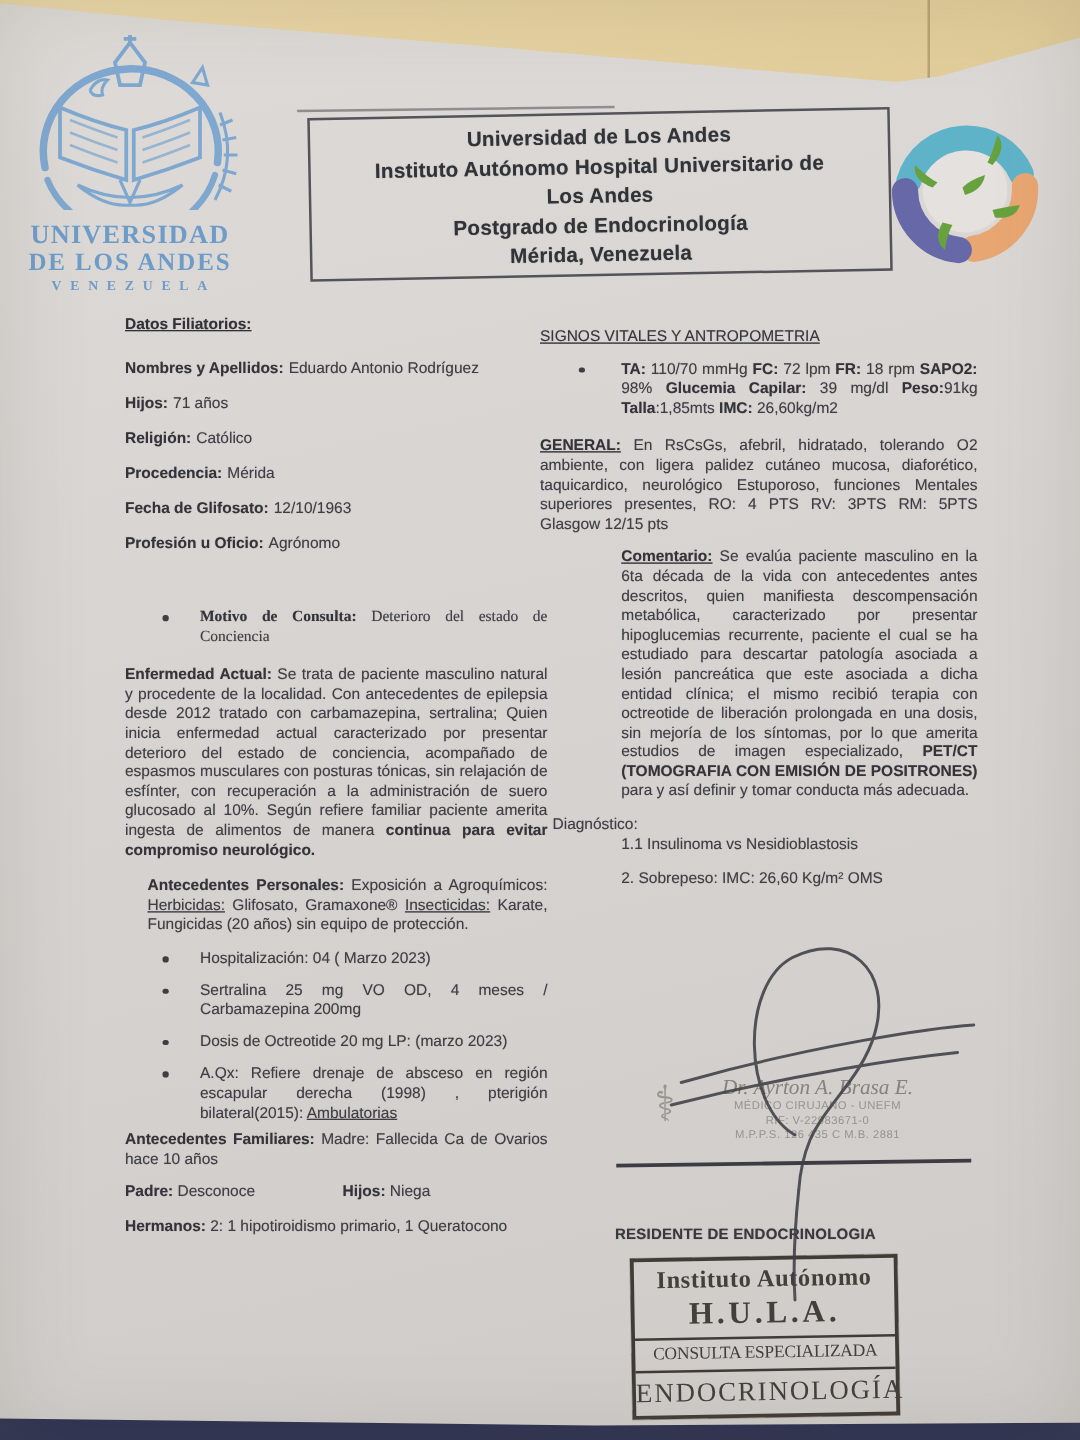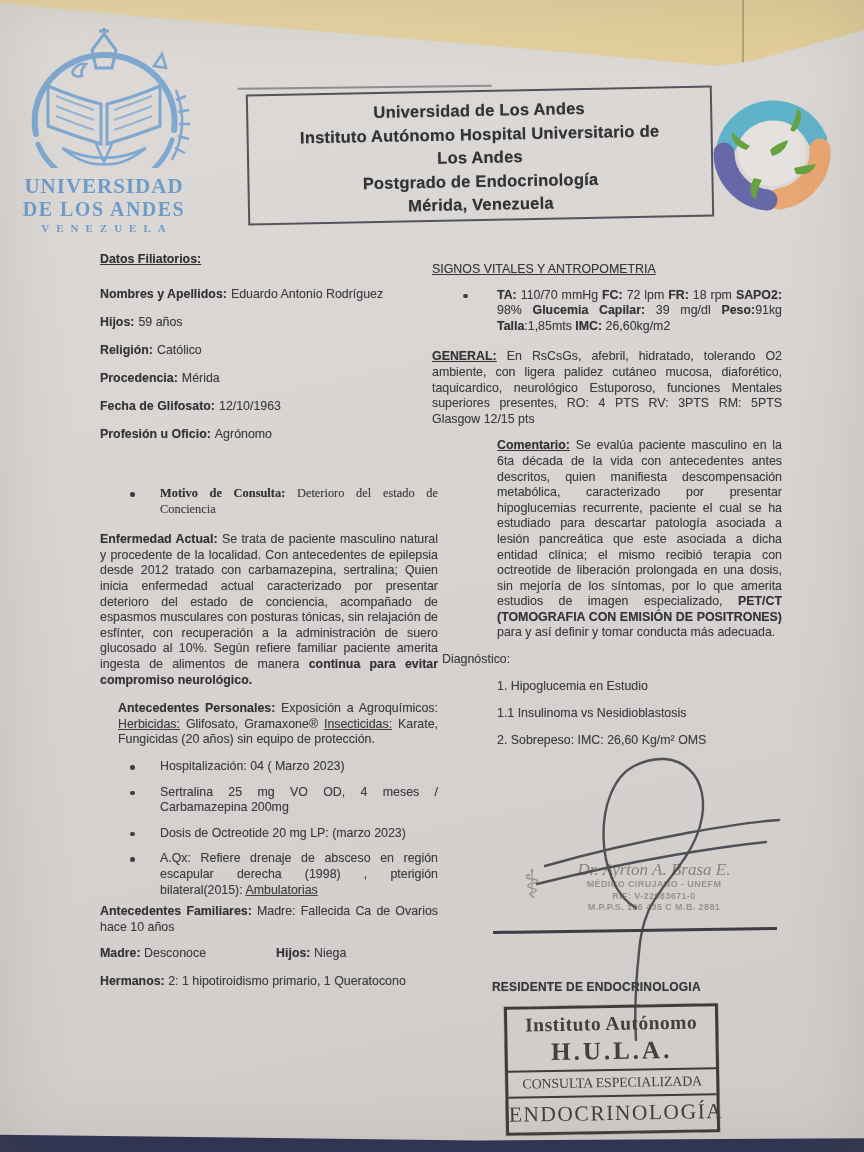--- a/index.html
+++ b/index.html
@@ -49,21 +49,21 @@
   .indent{margin-left:65px;}
   .ib{position:relative;}
   .ib::before{content:"";position:absolute;left:-34px;top:6px;width:4.5px;height:4.5px;border-radius:50%;background:#3d3d43;}
   .pf-row{display:flex;gap:70px;}
   .diag{margin-bottom:11.5px;}
 
   
   .ink-svg{position:absolute;inset:0;pointer-events:none;z-index:30;}
   .doc-stamp{position:absolute;left:538px;top:860px;width:232px;text-align:center;color:#8f8983;z-index:20;}
   .doc-stamp .nm{font-family:"Liberation Serif",serif;font-style:italic;font-size:17px;color:#88827c;line-height:19px;}
-  .doc-stamp .sm{font-size:9px;font-weight:bold;letter-spacing:.4px;line-height:11.5px;color:#98928c;}
+  .doc-stamp .sm{font-size:9px;font-weight:normal;letter-spacing:.4px;line-height:11.5px;color:#98928c;}
   .caduceus{position:absolute;left:521px;top:864px;font-size:40px;color:#9a948e;z-index:20;line-height:40px;transform:scaleX(.75);}
   .sig-base{position:absolute;left:493px;top:929px;width:284px;height:2.5px;background:#3c3c42;transform:rotate(-.8deg);z-index:21;}
   .residente{position:absolute;left:492px;top:980px;width:282px;text-align:left;font-weight:bold;
     font-size:12px;letter-spacing:.2px;color:#38383e;text-shadow:0 0 .8px rgba(50,50,56,.5);}
   .hula{position:absolute;left:505px;top:1005px;width:214px;border:3px solid #413b35;transform:rotate(-1deg);
     font-family:"Liberation Serif",serif;color:#453f39;text-align:center;z-index:10;
     box-shadow:0 0 0 .5px rgba(65,59,53,.3);}
   .hula .h1{font-size:19.5px;font-weight:600;padding:5px 0 2px;letter-spacing:.5px;}
   .hula .h2{font-size:25px;font-weight:bold;letter-spacing:3px;padding:0 0 4px;}
   .hula .h3{font-size:14px;letter-spacing:-0.2px;border-top:2px solid #413b35;padding:4px 0;}
@@ -128,21 +128,21 @@
         <path d="M 48 92 q -8 14 2 22 q 2 -14 6 -20 z"></path>
         <path d="M 90 88 q 16 2 20 -10 q -14 2 -22 4 z"></path>
         <path d="M 66 70 q 14 -4 16 -16 q -12 4 -18 10 z"></path>
       </g>
     </svg>
 
     <div class="col col-left">
       <div class="title-u" style="margin-bottom:19px;">Datos Filiatorios:</div>
 
       <div class="field"><span class="b">Nombres y Apellidos:</span><span class="val">Eduardo Antonio Rodríguez</span></div>
-      <div class="field"><span class="b">Hijos:</span><span class="val">59 años</span></div>
+      <div class="field"><span class="b">Hijos:</span><span class="val">71 años</span></div>
       <div class="field"><span class="b">Religión:</span><span class="val">Católico</span></div>
       <div class="field"><span class="b">Procedencia:</span><span class="val">Mérida</span></div>
       <div class="field"><span class="b">Fecha de Glifosato:</span><span class="val">12/10/1963</span></div>
       <div class="field"><span class="b">Profesión u Oficio:</span><span class="val">Agrónomo</span></div>
 
       <div class="bullet-item para" style="margin-top:44px;font-family:Liberation Serif, serif;"><span class="b">Motivo de Consulta:</span><span> Deterioro del estado de Conciencia</span></div>
 
       <div class="para" style="margin-top:15px;"><span class="b">Enfermedad Actual:</span><span> Se trata de paciente masculino natural y procedente de la localidad. Con antecedentes de epilepsia desde 2012 tratado con carbamazepina, sertralina; Quien inicia enfermedad actual caracterizado por presentar deterioro del estado de conciencia, acompañado de espasmos musculares con posturas tónicas, sin relajación de esfínter, con recuperación a la administración de suero glucosado al 10%. Según refiere familiar paciente amerita ingesta de alimentos de manera </span><span class="b">continua para evitar compromiso neurológico.</span></div>
 
       <div class="para" style="margin-top:13px;margin-left:18px;"><span class="b">Antecedentes Personales:</span><span> Exposición a Agroquímicos: </span><span class="u">Herbicidas:</span><span> Glifosato, Gramaxone® </span><span class="u">Insecticidas:</span><span> Karate, Fungicidas (20 años) sin equipo de protección.</span></div>
@@ -150,40 +150,39 @@
       <div style="margin-top:11px;">
         <div class="bullet-item para list-item"><span>Hospitalización: 04 ( Marzo 2023)</span></div>
         <div class="bullet-item para list-item"><span>Sertralina 25 mg VO OD, 4 meses / Carbamazepina 200mg</span></div>
         <div class="bullet-item para list-item"><span>Dosis de Octreotide 20 mg LP: (marzo 2023)</span></div>
         <div class="bullet-item para"><span>A.Qx: Refiere drenaje de absceso en región escapular derecha (1998) , pterigión bilateral(2015): </span><span class="u">Ambulatorias</span></div>
       </div>
 
       <div class="para" style="margin-top:6px;"><span class="b">Antecedentes Familiares:</span><span> Madre: Fallecida Ca de Ovarios hace 10 años</span></div>
 
       <div class="pf-row" style="margin-top:11px;">
-        <span><span class="b">Madre:</span><span> Desconoce</span></span>
+        <span><span class="b">Padre:</span><span> Desconoce</span></span>
         <span><span class="b">Hijos:</span><span> Niega</span></span>
       </div>
 
       <div style="margin-top:12px;"><span class="b">Hermanos:</span><span> 2: 1 hipotiroidismo primario, 1 Queratocono</span></div>
 
     </div>
 
     <div class="col col-right rb">
 
       <div class="u" style="margin-top:13px;color:#37373d;">SIGNOS VITALES Y ANTROPOMETRIA</div>
 
       <div class="indent ib para" style="margin-top:10px;"><span class="b">TA:</span><span> 110/70 mmHg </span><span class="b">FC:</span><span> 72 lpm </span><span class="b">FR:</span><span> 18 rpm </span><span class="b">SAPO2:</span><span> 98% </span><span class="b">Glucemia Capilar:</span><span> 39 mg/dl </span><span class="b">Peso:</span><span>91kg </span><span class="b">Talla</span><span>:1,85mts  </span><span class="b">IMC:</span><span> 26,60kg/m2</span></div>
 
       <div class="para" style="margin-top:15px;"><span class="b u">GENERAL:</span><span> En RsCsGs, afebril, hidratado, tolerando O2 ambiente, con ligera palidez cutáneo mucosa, diaforético, taquicardico, neurológico Estuporoso, funciones  Mentales superiores presentes, RO: 4 PTS RV: 3PTS RM: 5PTS Glasgow 12/15 pts</span></div>
 
       <div class="indent para" style="margin-top:11px;"><span class="b u">Comentario:</span><span> Se evalúa paciente masculino en la 6ta década de la vida con antecedentes antes descritos, quien manifiesta descompensación metabólica, caracterizado por presentar hipoglucemias recurrente, paciente el cual se ha estudiado para descartar patología asociada a lesión pancreática que este asociada a dicha entidad clínica; el mismo recibió terapia con octreotide de liberación prolongada en una dosis, sin mejoría de los síntomas, por lo que amerita estudios de imagen especializado, </span><span class="b">PET/CT (TOMOGRAFIA CON EMISIÓN DE POSITRONES)</span><span> para y así definir y tomar conducta más adecuada.</span></div>
 
       <div class="indent" style="margin-top:11px;margin-left:10px;">Diagnóstico:</div>
-      <div class="indent diag" style="margin-top:11px;">1. Hipoglucemia en Estudio</div>
       <div class="indent diag">1.1 Insulinoma vs Nesidioblastosis</div>
       <div class="indent diag">2. Sobrepeso: IMC: 26,60 Kg/m² OMS</div>
     </div>
 
     <span class="caduceus">⚕</span>
     <div class="doc-stamp">
       <div class="nm">Dr. Ayrton A. Brasa E.</div>
       <div class="sm">MÉDICO CIRUJANO - UNEFM</div>
       <div class="sm">RIF: V-22983671-0</div>
       <div class="sm">M.P.P.S. 126 435 C M.B. 2881</div>

